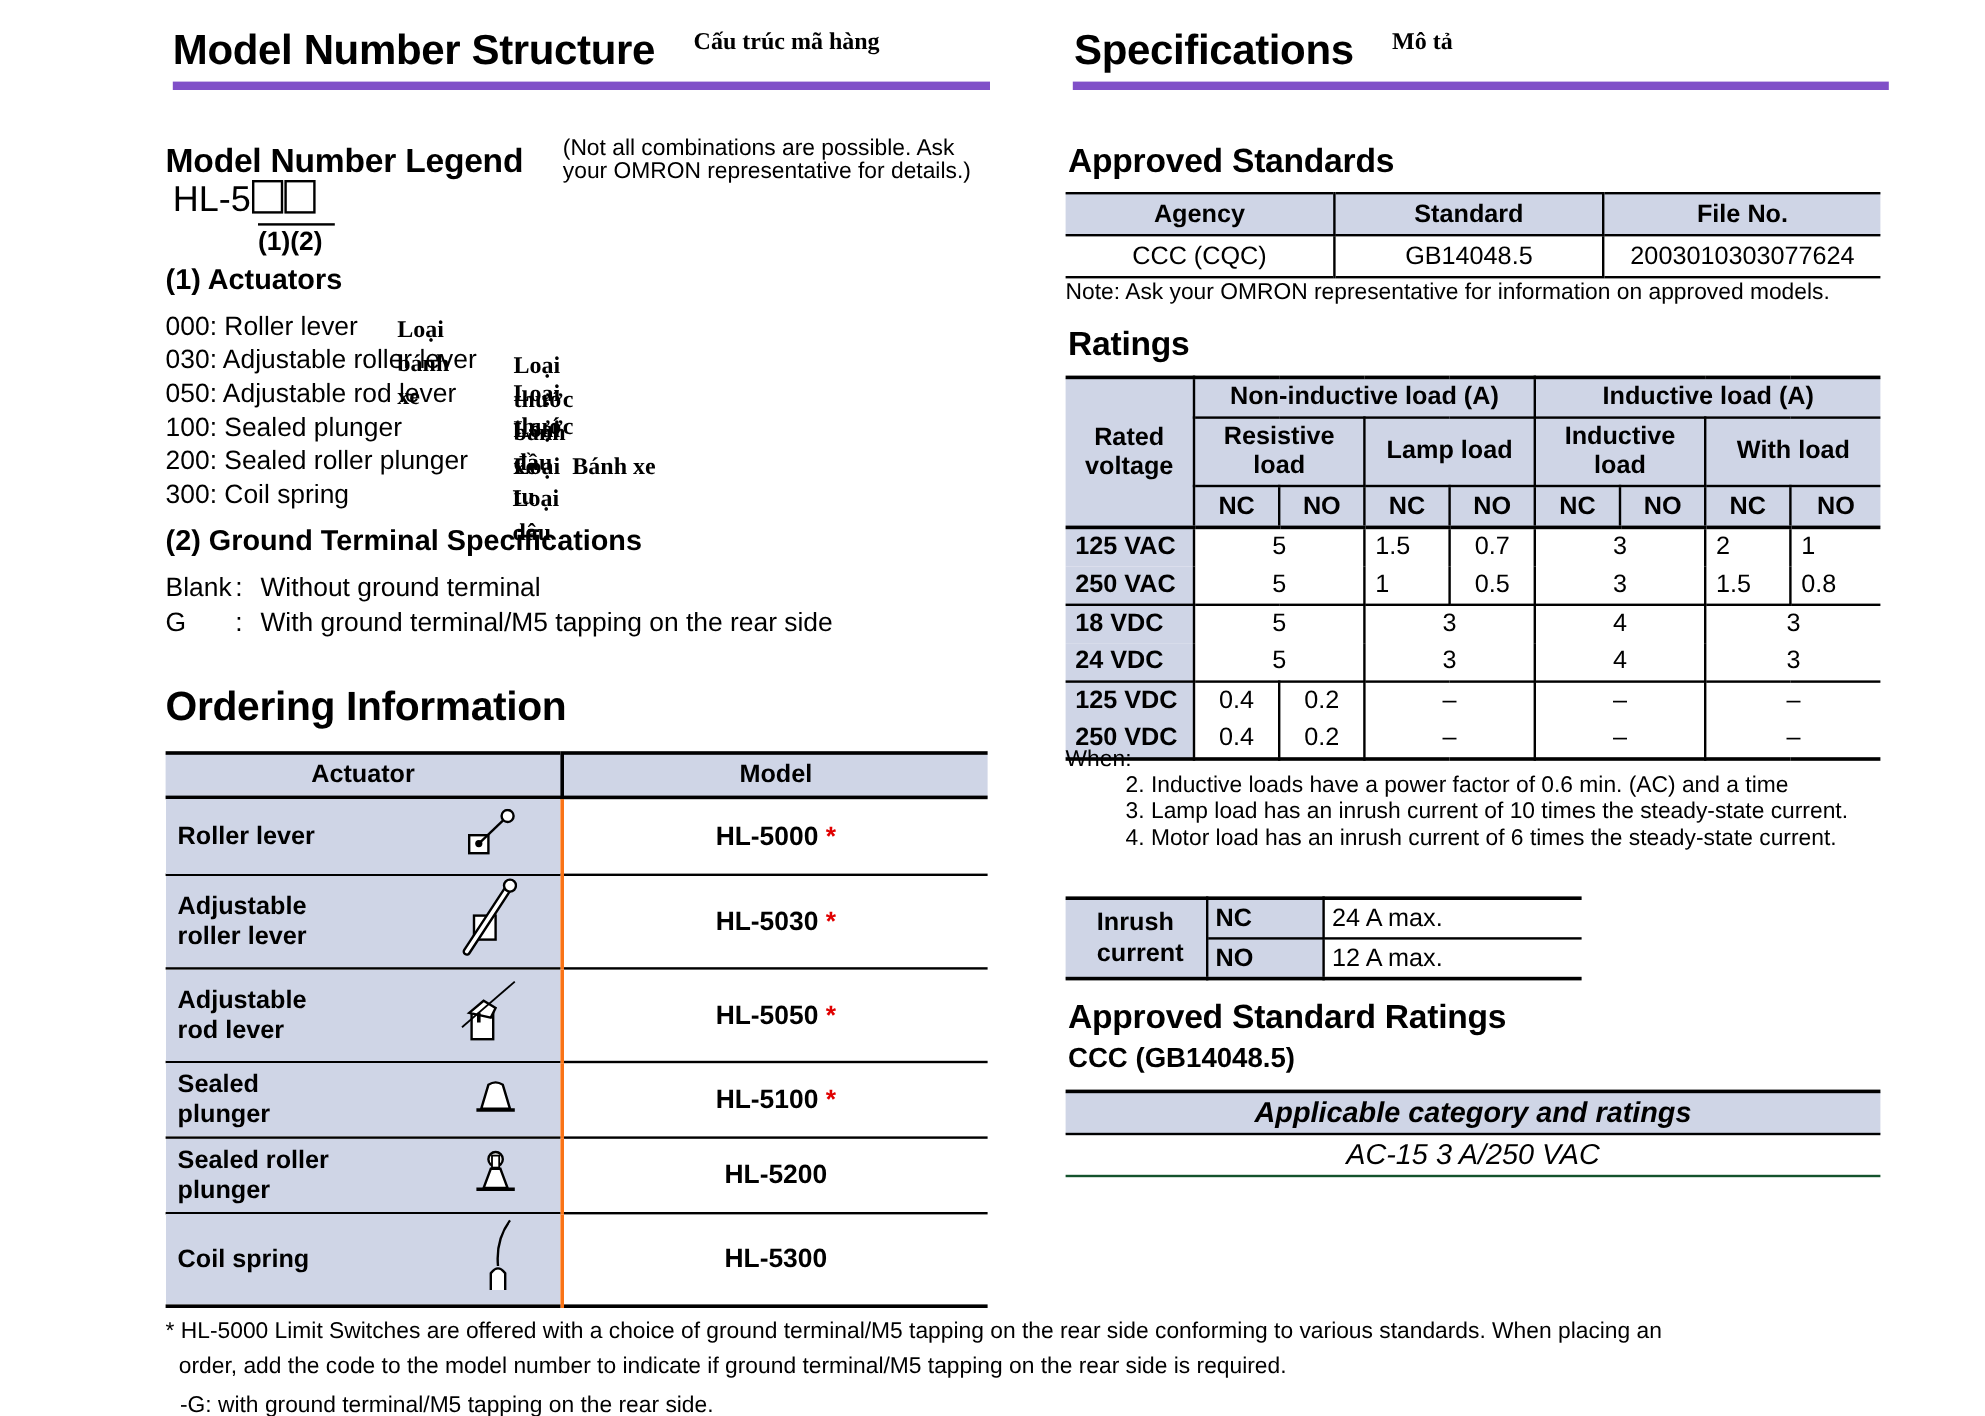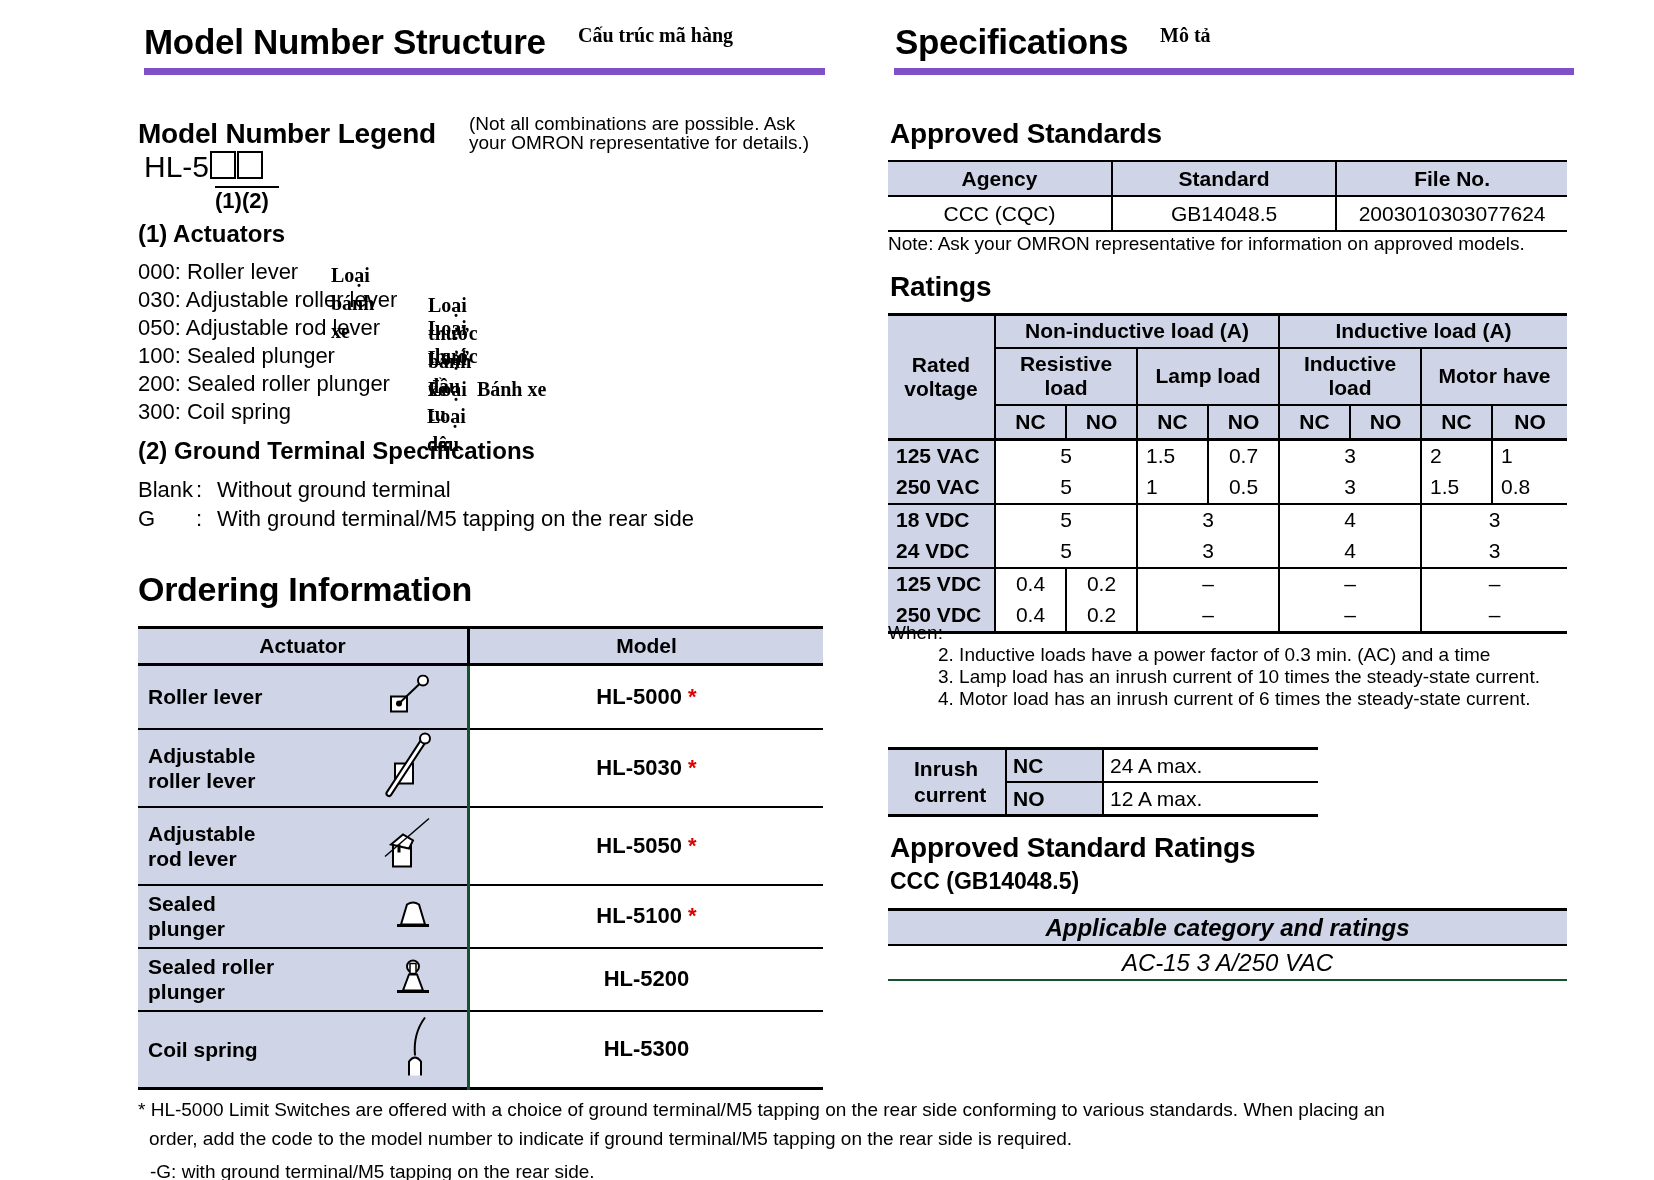--- a/index.html
+++ b/index.html
@@ -11,21 +11,21 @@
   .h2 { font-size:28px; font-weight:bold; letter-spacing:-0.2px; }
   .h3 { font-size:24px; font-weight:bold; }
   .txt { font-size:22px; }
   .small { font-size:19px; line-height:22px; }
   table { border-collapse:collapse; }
   .fill { background:#cfd5e6; }
   
   #order { width:685px; border-top:3px solid #000; border-bottom:3px solid #000; }
   #order th { font-size:21px; height:32px; border-bottom:3px solid #000; }
   #order td { border-bottom:2px solid #000; font-size:21px; }
-  #order .act { width:318px; border-right:3px solid #14532d; position:relative; padding-left:10px; font-weight:bold; line-height:25px; }
+  #order .act { width:318px; border-right:3px solid #f97316; position:relative; padding-left:10px; font-weight:bold; line-height:25px; }
   #order .mdl { text-align:center; font-weight:bold; font-size:22px; }
   #order .star { color:#e00000; }
   #order .ic { position:absolute; right:36px; top:50%; transform:translateY(-50%); }
   
   #stds { width:679px; border-top:2px solid #000; border-bottom:2px solid #000; }
   #stds th { font-size:21px; height:31px; border-right:2px solid #000; border-bottom:2px solid #000;margin-top:32px; }
   #stds td { font-size:21px; height:31px; text-align:center; border-right:2px solid #000; }
   #stds th:last-child, #stds td:last-child { border-right:none; }
   
   #ratings { width:679px; border-top:3px solid #000; border-bottom:3px solid #000; font-size:21px; }
@@ -232,21 +232,21 @@
   <tr class="fill" style="height:57px;">
     <th colspan="2">
           <div>Resis­tive</div>
           <div>load</div>
         </th>
     <th colspan="2">Lamp load</th>
     <th colspan="2">
           <div>Induc­tive</div>
           <div>load</div>
         </th>
-    <th colspan="2" class="nr">Motor have</th>
+    <th colspan="2" class="nr">With load</th>
   </tr>
   <tr class="fill nc">
     <th class="hdr-last">NC</th>
     <th class="hdr-last">NO</th>
     <th class="hdr-last">NC</th>
     <th class="hdr-last">NO</th>
     <th class="hdr-last">NC</th>
     <th class="hdr-last">NO</th>
     <th class="hdr-last">NC</th>
     <th class="hdr-last nr">NO</th>
@@ -298,21 +298,21 @@
     <td colspan="2">–</td>
     <td colspan="2">–</td>
     <td colspan="2" class="nr">–</td>
   </tr>
 </tbody>
   </table>
 
 <div class="abs note-txt" style="left:888px;top:622px;width:700px;">
   <div style="position:relative;height:22px;"><span>When:</span></div>
   <div style="position:relative;height:22px;">
-      <span style="position:absolute;left:50px;white-space:nowrap;">2. Inductive loads have a power factor of 0.3 min. (AC) and a time</span>
+      <span style="position:absolute;left:50px;white-space:nowrap;">2. Inductive loads have a power factor of 0.6 min. (AC) and a time</span>
     </div>
   <div style="position:relative;height:22px;">
       <span style="position:absolute;left:50px;white-space:nowrap;">3. Lamp load has an inrush current of 10 times the steady-state current.</span>
     </div>
   <div style="position:relative;height:22px;">
       <span style="position:absolute;left:50px;white-space:nowrap;">4. Motor load has an inrush current of 6 times the steady-state current.</span>
     </div>
 </div>
 
 <table id="inrush" class="abs" style="left:888px;top:747px;">

